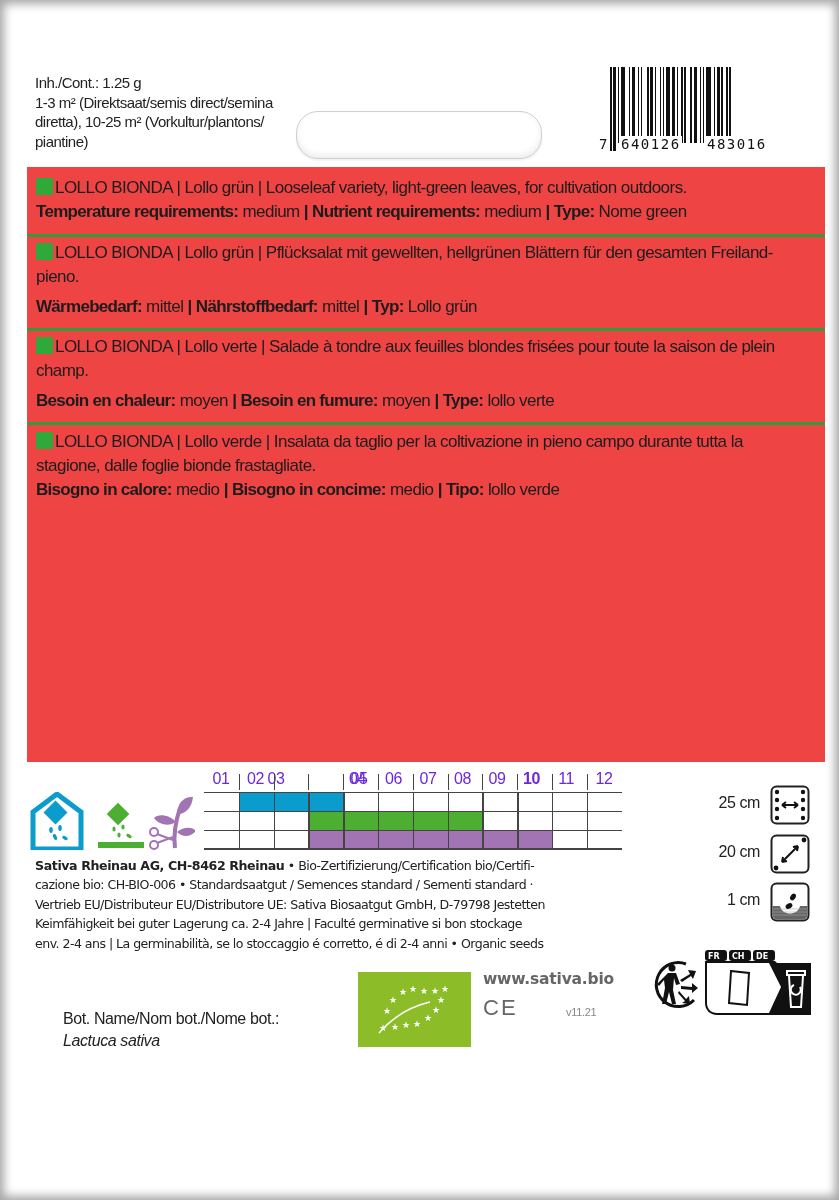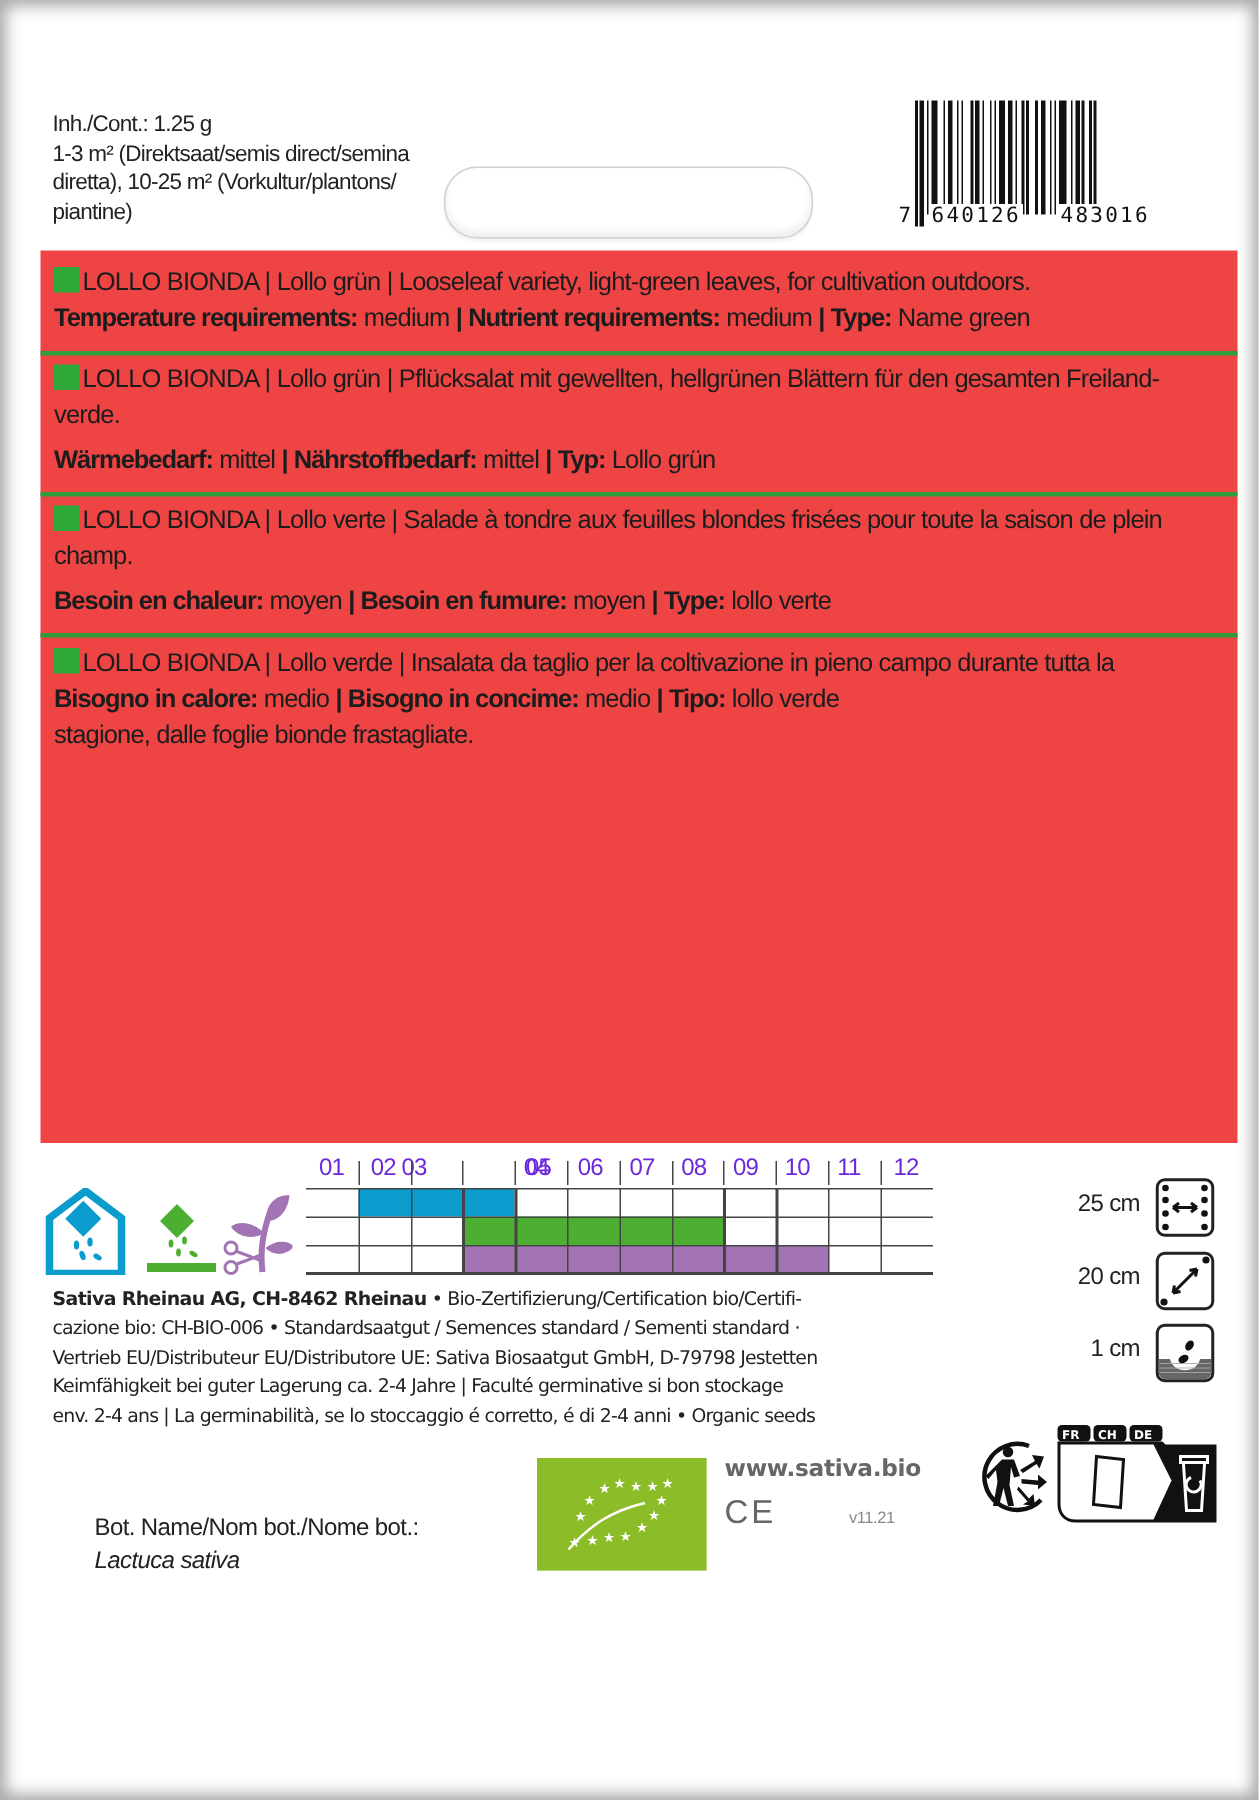--- a/index.html
+++ b/index.html
@@ -164,34 +164,34 @@
       <span>Looseleaf variety, light-green leaves, for cultivation outdoors.</span>
     </div>
     <div>
       <b>Temperature requirements:</b>
       <span>medium</span>
       <b>|</b>
       <b>Nutrient requirements:</b>
       <span>medium</span>
       <b>|</b>
       <b>Type:</b>
-      <span>Name green</span>
+      <span>Nome green</span>
     </div>
   </div>
   <div class="divider" style="top:67px;"></div>
 
   <div class="section cond" style="top:74px;">
     <div>
       <span class="sq"></span><span>LOLLO BIONDA</span>
       <span>|</span>
       <span>Lollo grün</span>
       <span>|</span>
       <span>Pflücksalat mit gewellten, hellgrünen Blättern für den gesamten Freiland-</span>
     </div>
-    <div>verde.</div>
+    <div>pieno.</div>
     <div style="margin-top:6px;">
       <b>Wärmebedarf:</b>
       <span>mittel</span>
       <b>|</b>
       <b>Nährstoffbedarf:</b>
       <span>mittel</span>
       <b>|</b>
       <b>Typ:</b>
       <span>Lollo grün</span>
     </div>
@@ -221,31 +221,31 @@
   <div class="divider" style="top:255px;"></div>
 
   <div class="section cond" style="top:263px;">
     <div>
       <span class="sq"></span><span>LOLLO BIONDA</span>
       <span>|</span>
       <span>Lollo verde</span>
       <span>|</span>
       <span>Insalata da taglio per la coltivazione in pieno campo durante tutta la</span>
     </div>
+    <div>stagione, dalle foglie bionde frastagliate.</div>
     <div>
       <b>Bisogno in calore:</b>
       <span>medio</span>
       <b>|</b>
       <b>Bisogno in concime:</b>
       <span>medio</span>
       <b>|</b>
       <b>Tipo:</b>
       <span>lollo verde</span>
     </div>
-    <div>stagione, dalle foglie bionde frastagliate.</div>
   </div>
 </div>
 
 <svg class="abs legend-icons" viewBox="0 0 165 58">
   <g>
     <path d="M3 57 V20 L27 2 L51 20 V57 Z" fill="none" stroke="#0a9ccd" stroke-width="5"></path>
     <rect x="17" y="12" width="17" height="17" fill="#0a9ccd" transform="rotate(45 25.5 20.5)"></rect>
     <ellipse cx="21" cy="38" rx="1.8" ry="3" fill="#0a9ccd"></ellipse>
     <ellipse cx="30" cy="36" rx="1.8" ry="3" fill="#0a9ccd"></ellipse>
     <ellipse cx="25" cy="45" rx="1.8" ry="3.2" fill="#0a9ccd" transform="rotate(-20 25 45)"></ellipse>
@@ -273,21 +273,21 @@
 <div class="abs cal-head cond" id="calHead">
   <span style="left:0px;">01</span>
   <span style="left:34.5px;">02</span>
   <span style="left:55px;">03</span>
   <span style="left:103.5px;padding-left:33px;">04</span>
   <span style="left:138px;">05</span>
   <span style="left:172.5px;">06</span>
   <span style="left:207px;">07</span>
   <span style="left:241.5px;">08</span>
   <span style="left:276px;">09</span>
-  <span style="left:310.5px;">10</span>
+  <span style="left:310.5px;font-weight:bold;">10</span>
   <span style="left:345px;">11</span>
   <span style="left:383px;">12</span>
 <div class="cal-sep" style="left: 34.8px;"></div>
     <div class="cal-sep" style="left: 69.6px;"></div>
     <div class="cal-sep" style="left: 104.4px;"></div>
     <div class="cal-sep" style="left: 139.2px;"></div>
     <div class="cal-sep" style="left: 174px;"></div>
     <div class="cal-sep" style="left: 208.8px;"></div>
     <div class="cal-sep" style="left: 243.6px;"></div>
     <div class="cal-sep" style="left: 278.4px;"></div>

